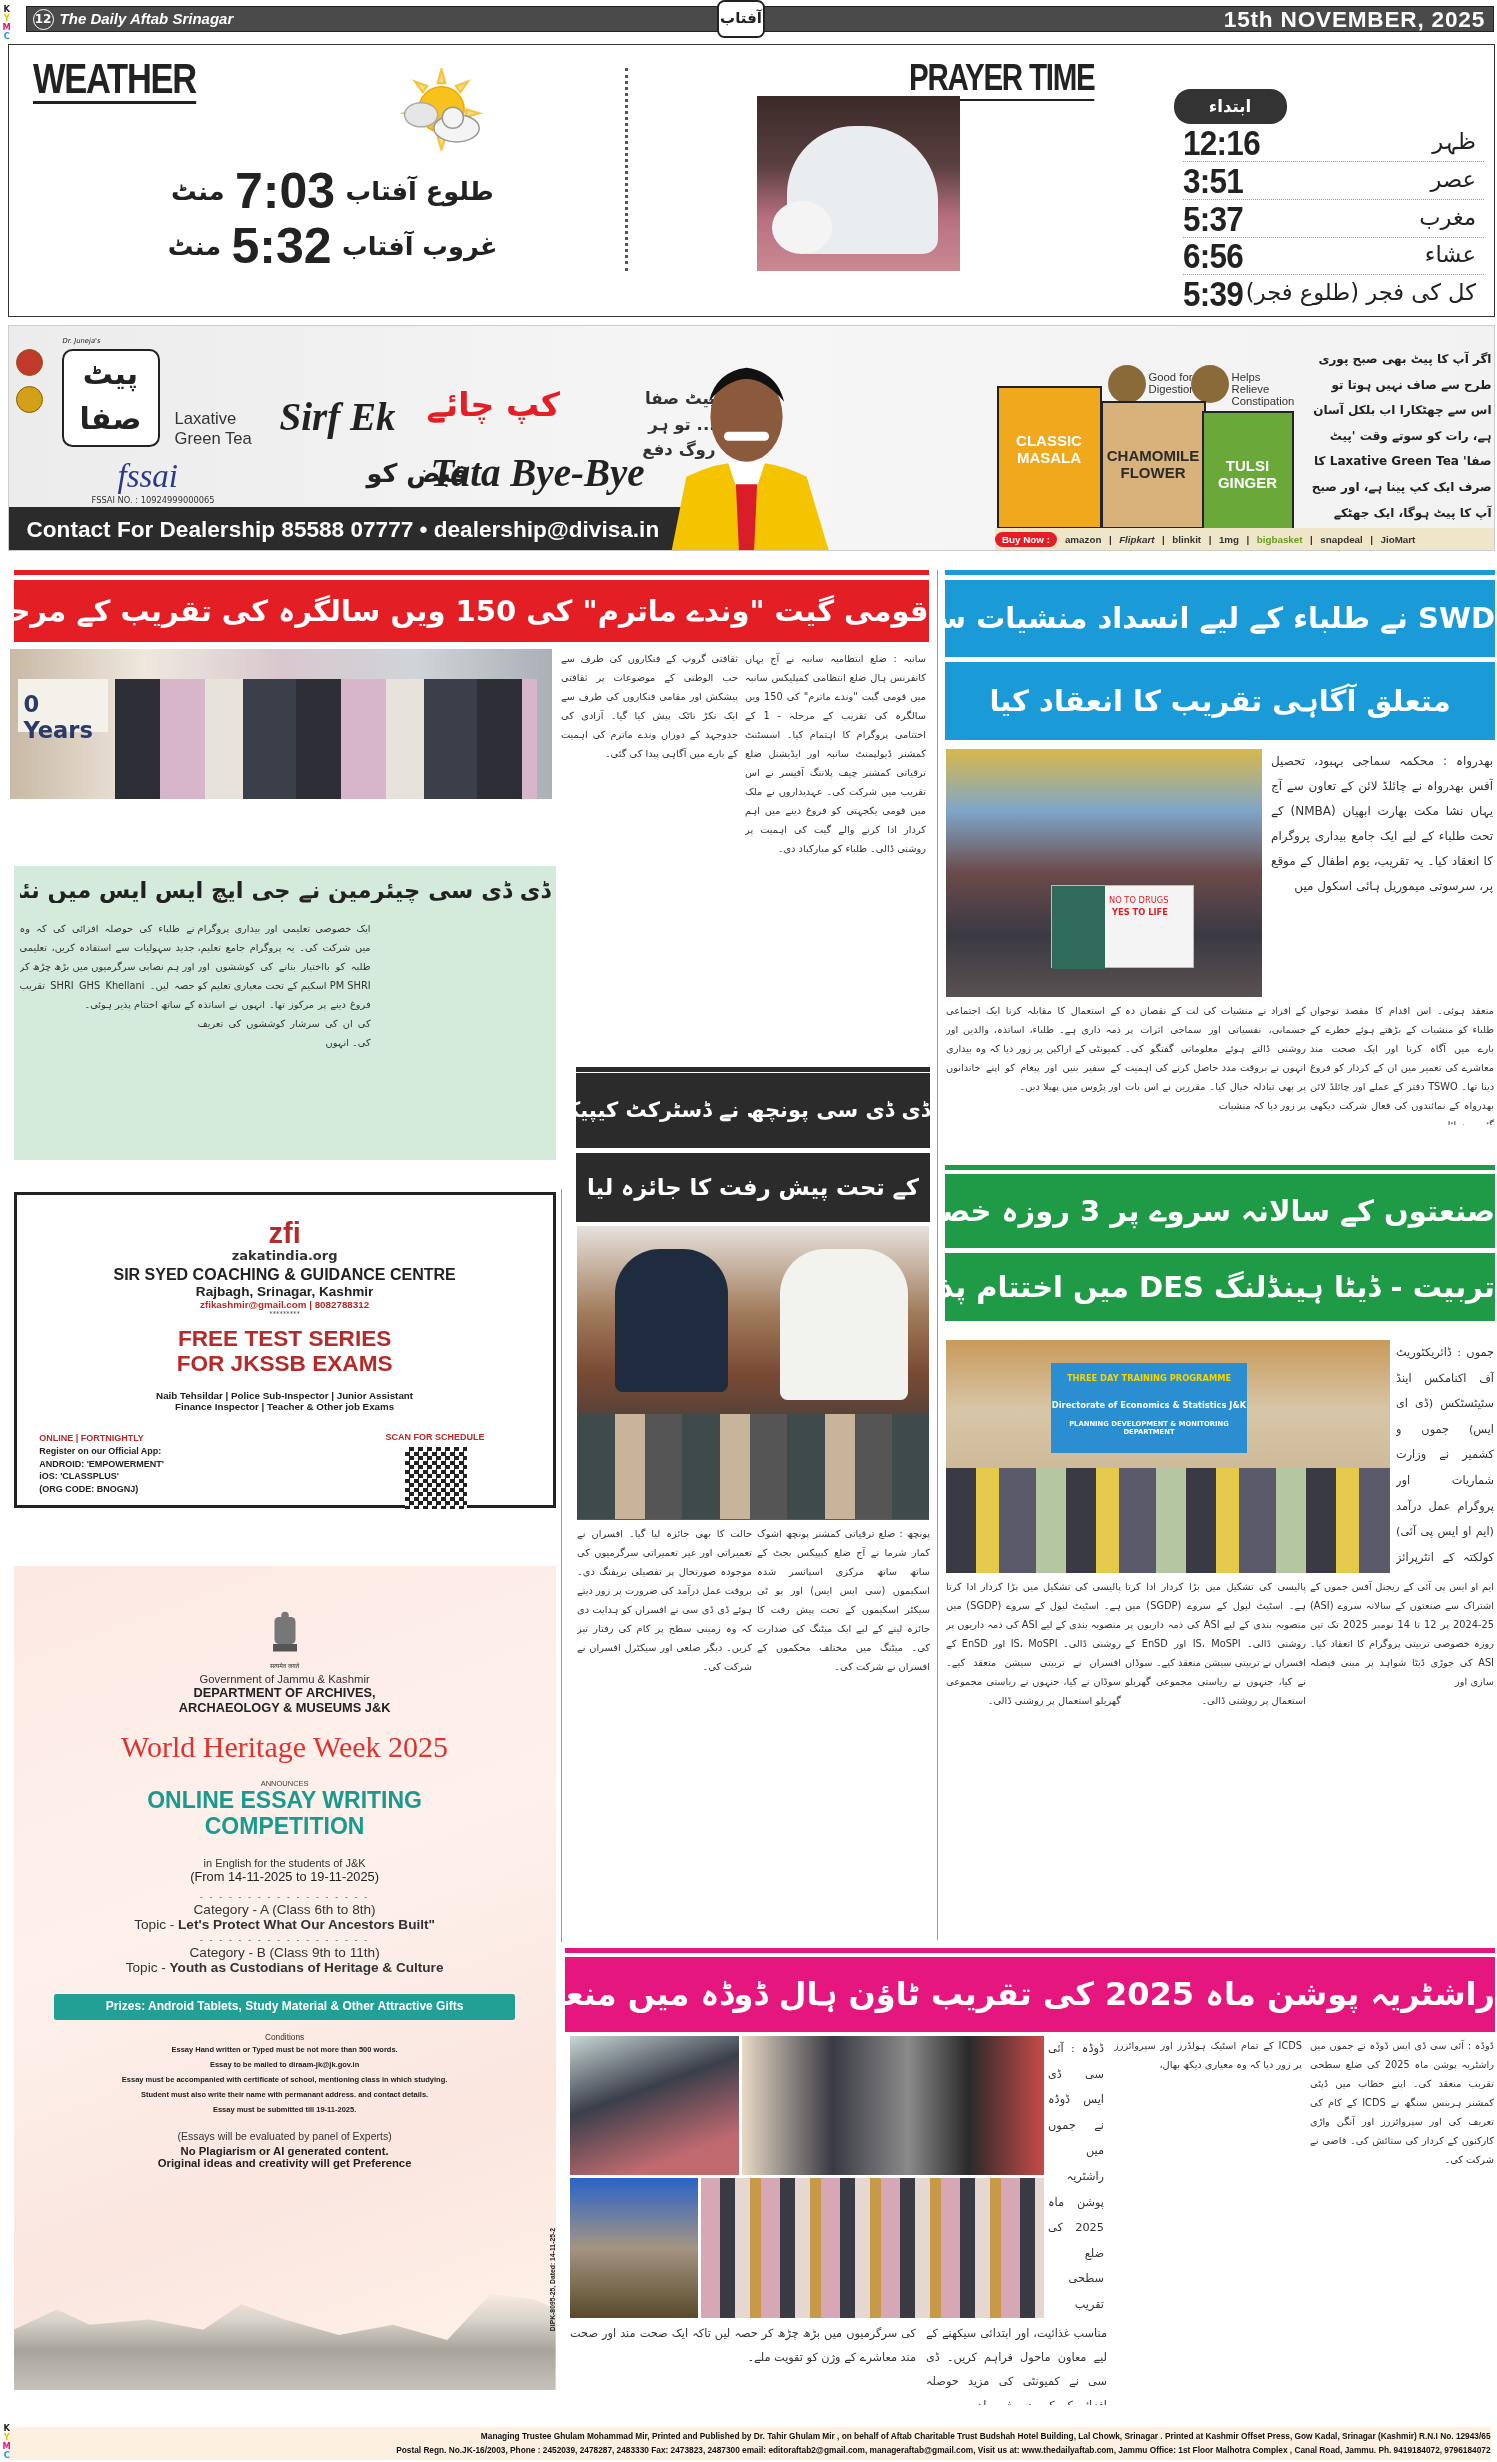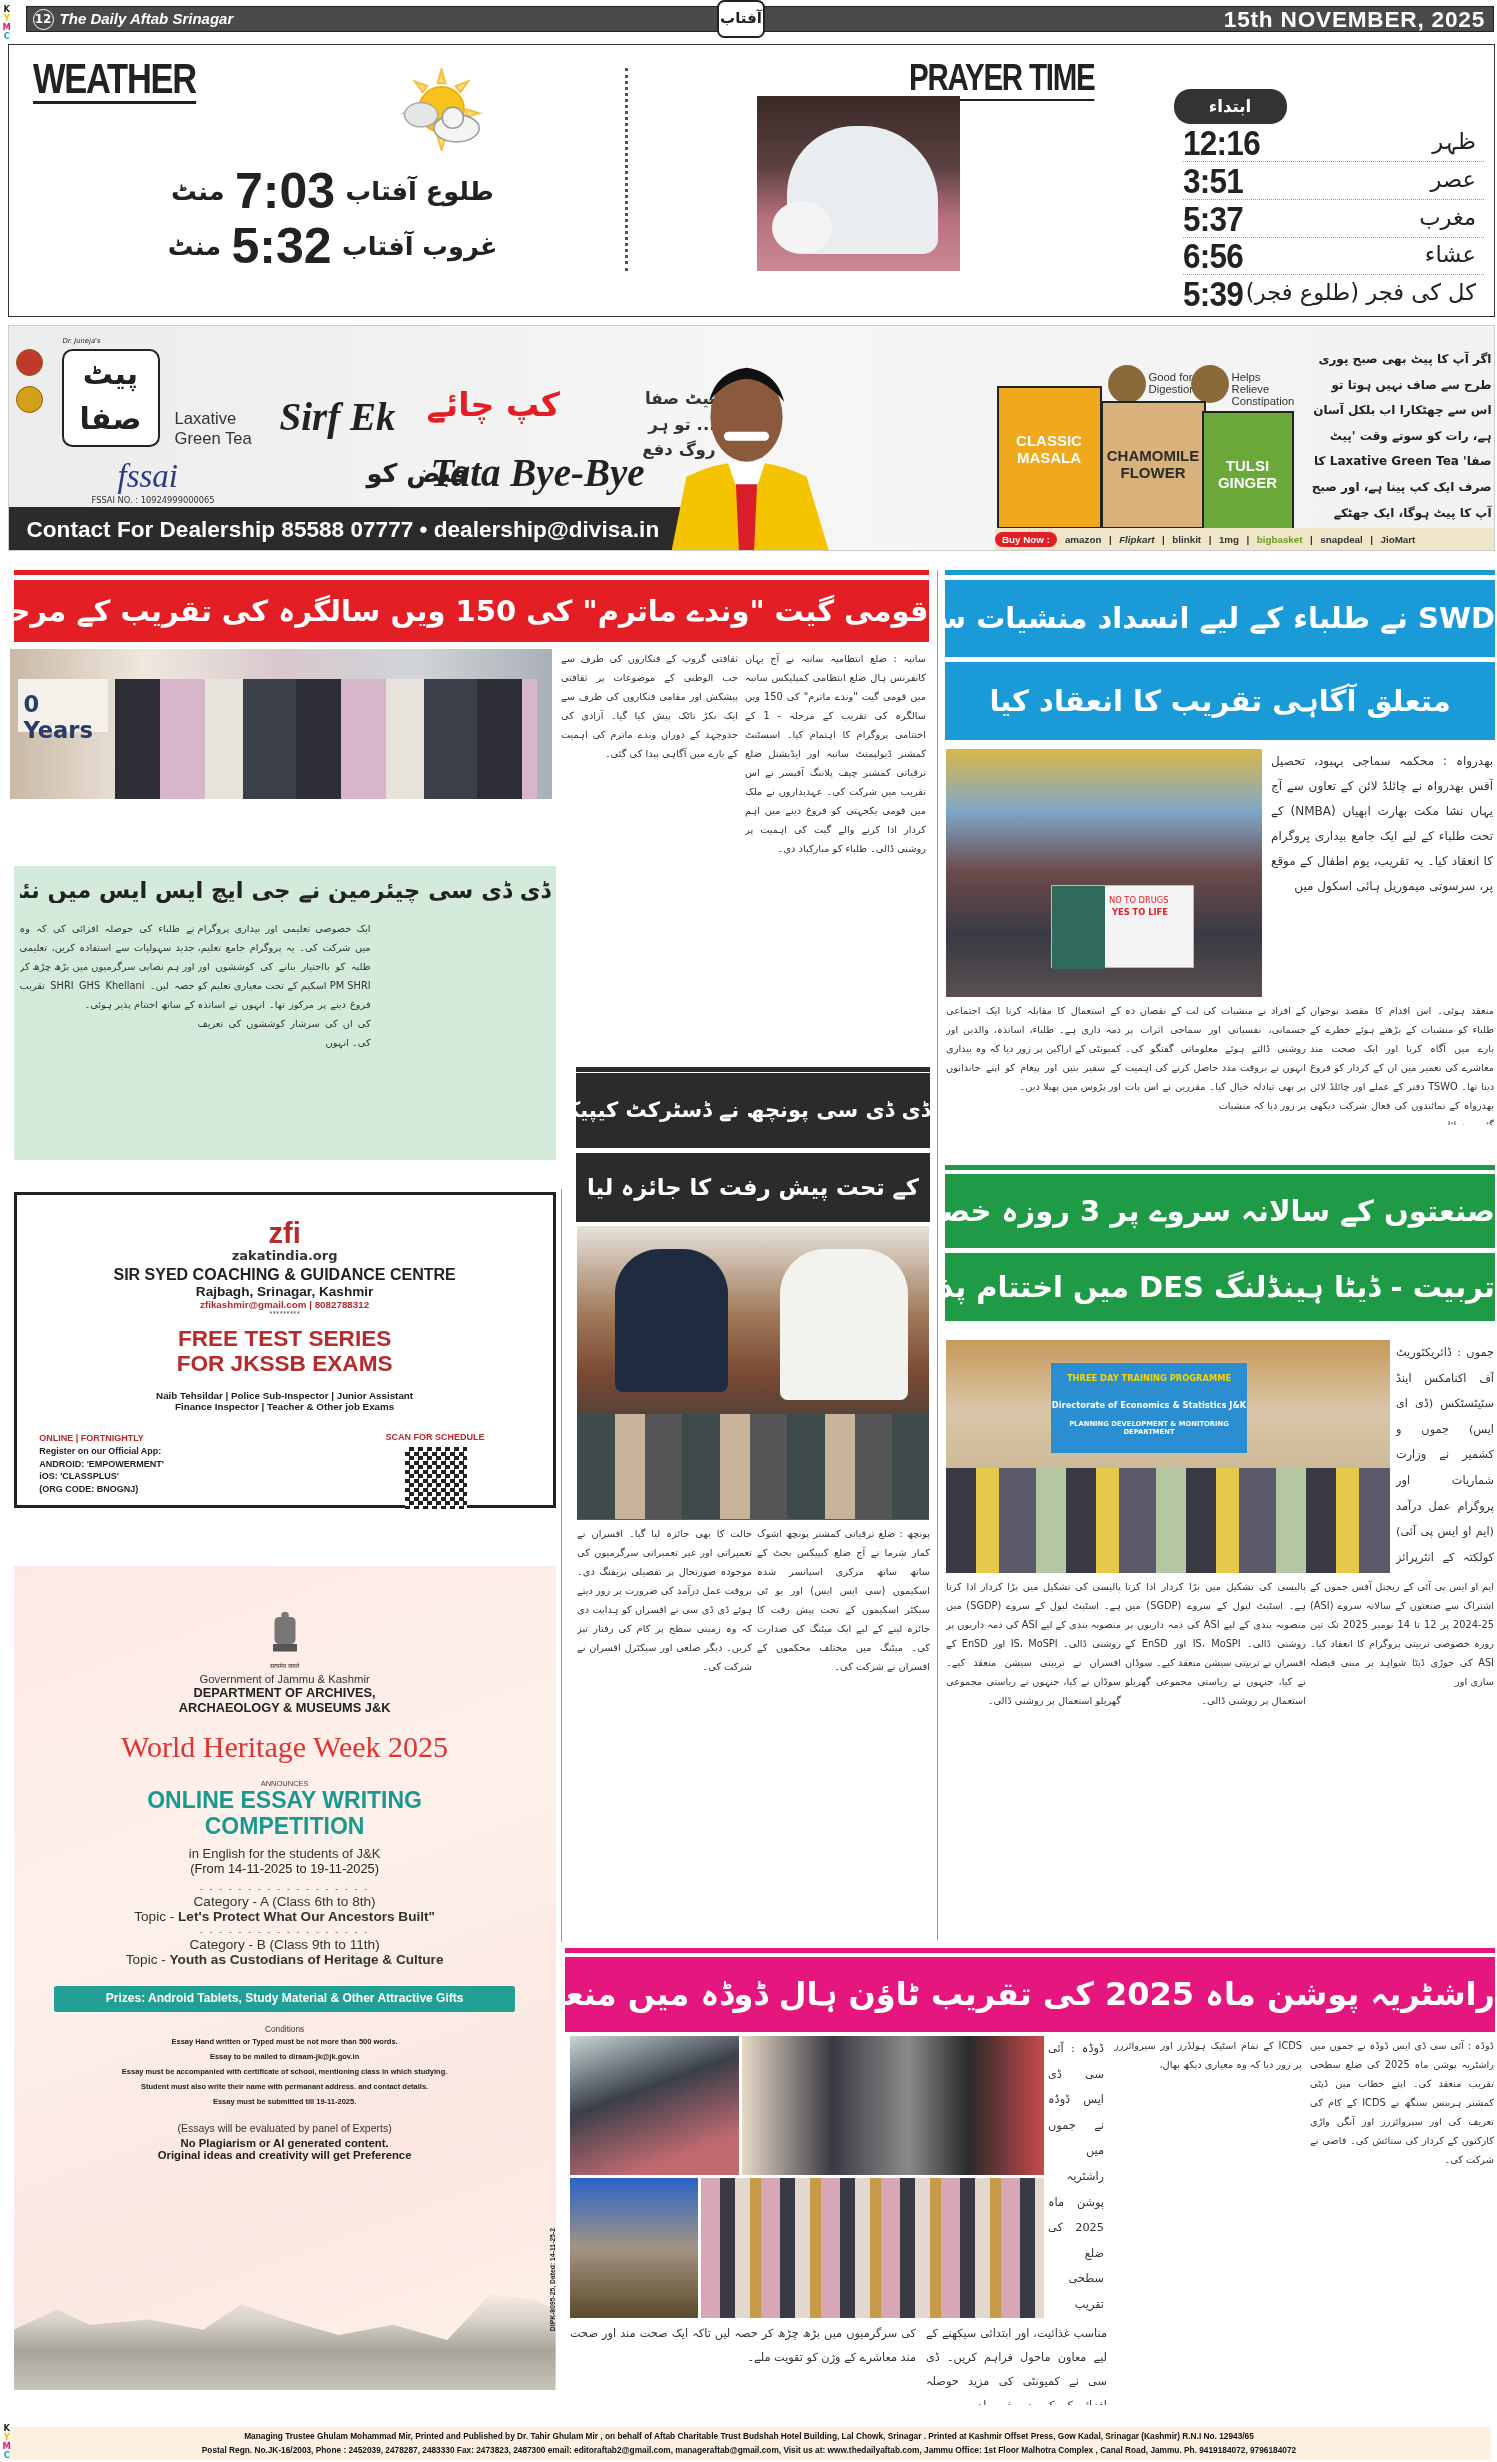--- a/index.html
+++ b/index.html
@@ -50,21 +50,21 @@
 .buynow{left:986px;top:202px;width:501px;height:22.6px;background:#efe6c9;display:flex;align-items:center;gap:7.5px;font-family:"Liberation Sans",sans-serif;font-weight:bold;font-size:9.8px;color:#333}
 .buy-btn{background:#e31e24;color:#fff;padding:2.3px 7.5px;border-radius:10.5px;font-size:9.8px}
 
 .hbar{position:absolute;color:#fff;font-weight:bold;direction:rtl;text-align:center;overflow:hidden;white-space:nowrap}
 .topline{position:absolute;height:5.3px}
 .photo{position:absolute;overflow:hidden}
 .col{position:absolute;direction:rtl;text-align:justify;font-size:9.8px;line-height:19px;color:#333;overflow:hidden}
 
 #zfi{left:13.6px;top:1192px;width:542px;height:316px;border:3px solid #222;text-align:center;background:#fff}
 #heritage{left:13.6px;top:1566px;width:542px;height:824px;background:linear-gradient(160deg,#fde9e4 0%,#fdf1ec 40%,#fbe6e0 70%,#fff3ea 100%);text-align:center;font-family:"Liberation Sans",sans-serif;overflow:hidden}
-#footer{left:7.5px;top:2427px;width:1483px;height:33px;background:#fdf0e1;text-align:center;font-family:"Liberation Sans",sans-serif;font-size:8.3px;line-height:13.6px;padding-top:3px;color:#111;font-weight:bold}
+#footer{left:7.5px;top:2427px;width:1483px;height:33px;background:#fdf0e1;text-align:right;font-family:"Liberation Sans",sans-serif;font-size:8.3px;line-height:13.6px;padding-top:3px;color:#111;font-weight:bold}
 .qr{background:repeating-conic-gradient(#222 0 25%,#fff 0 50%) 0 0/9px 9px}
 </style>
 </head>
 <body>
 
 <div class="abs cmyk" style="top:4.5px;">
   <div style="color:#222">K</div>
   <div style="color:#e8c300">Y</div>
   <div style="color:#e5177e">M</div>
   <div style="color:#1a9ad6">C</div>
@@ -278,21 +278,21 @@
       <circle cx="20" cy="6" r="5" fill="#777"></circle>
   </svg>
   <div style="font-size:6px">सत्यमेव जयते</div>
   <div style="font-size:11.3px;color:#333;margin-top:3px">Government of Jammu &amp; Kashmir</div>
   <div style="font-size:12.8px;font-weight:bold;color:#222">DEPARTMENT OF ARCHIVES,</div>
   <div style="font-size:12.8px;font-weight:bold;color:#222">ARCHAEOLOGY &amp; MUSEUMS J&amp;K</div>
   <div style="font-family:'Liberation Serif',serif;font-size:30px;color:#e0322e;margin-top:15px">World Heritage Week 2025</div>
   <div style="font-size:7.5px;color:#444;margin-top:15px">ANNOUNCES</div>
   <div style="font-size:23px;font-weight:bold;color:#1a9a8e;line-height:25.6px">ONLINE ESSAY WRITING</div>
   <div style="font-size:23px;font-weight:bold;color:#1a9a8e;line-height:25.6px">COMPETITION</div>
-  <div style="font-size:13px;color:#333;margin-top:7px">in English for the students of J&amp;K</div>
+  <div style="font-size:11px;color:#333;margin-top:18px">in English for the students of J&amp;K</div>
   <div style="font-size:12.8px;color:#222">(From 14-11-2025 to 19-11-2025)</div>
   <div style="font-size:8.3px;color:#555;letter-spacing:2.3px;margin-top:7.5px">- - - - - - - - - - - - - - - - - -</div>
   <div style="font-size:13.6px;color:#333">Category - A  (Class 6th to 8th)</div>
   <div style="font-size:13.6px;color:#333"><span>Topic - </span><b>Let's Protect What Our Ancestors Built"</b></div>
   <div style="font-size:8.3px;color:#555;letter-spacing:2.3px;margin-top:3px">- - - - - - - - - - - - - - - - - -</div>
   <div style="font-size:13.6px;color:#333">Category - B   (Class 9th to 11th)</div>
   <div style="font-size:13.6px;color:#333"><span>Topic - </span><b>Youth as Custodians of Heritage &amp; Culture</b></div>
   <div style="margin:19.6px auto 0;width:461px;height:25.6px;background:#23a095;color:#fff;font-weight:bold;font-size:12px;line-height:25.6px;border-radius:2.3px">Prizes: Android Tablets, Study Material &amp; Other Attractive Gifts</div>
   <div style="font-size:8.3px;color:#333;margin-top:12px">Conditions</div>
   <div style="font-size:7.5px;color:#222;line-height:15px;font-weight:bold">

